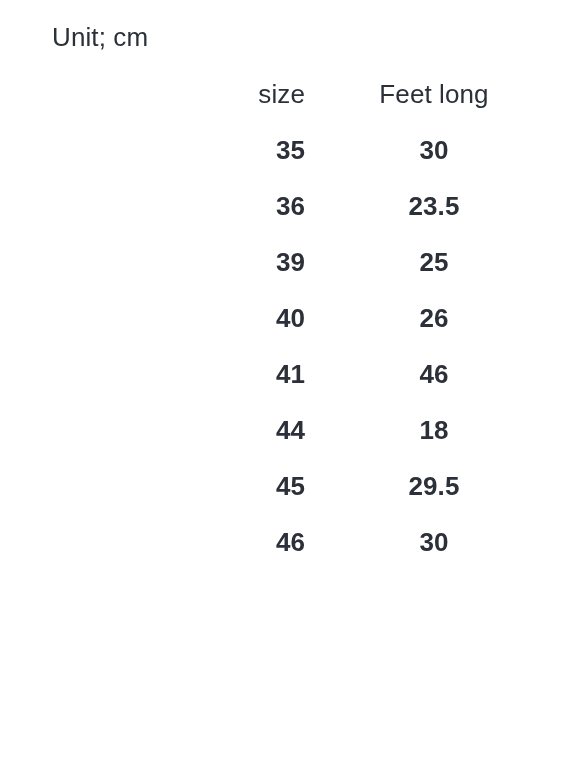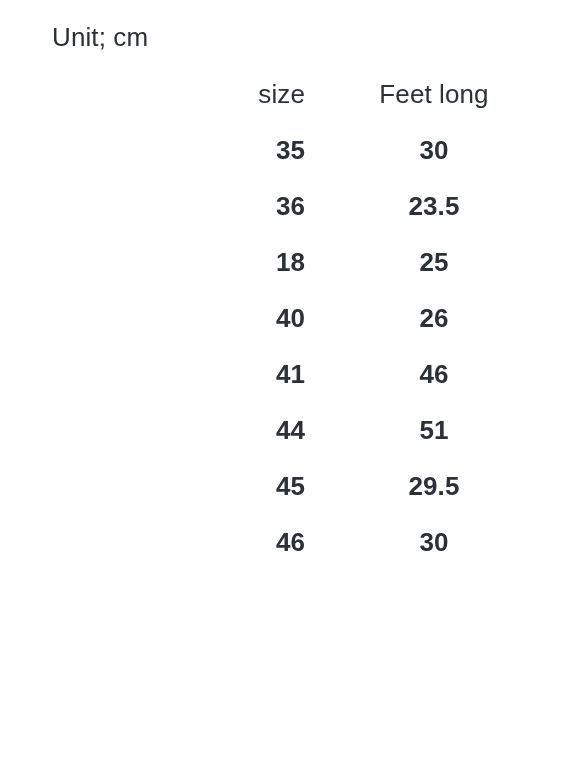--- a/index.html
+++ b/index.html
@@ -101,34 +101,34 @@
     <tbody>
         <tr>
           <td class="cell cell-size">35</td>
           <td class="cell cell-feet">30</td>
         </tr>
         <tr>
           <td class="cell cell-size">36</td>
           <td class="cell cell-feet">23.5</td>
         </tr>
         <tr>
-          <td class="cell cell-size">18</td>
+          <td class="cell cell-size">39</td>
           <td class="cell cell-feet">25</td>
         </tr>
         <tr>
           <td class="cell cell-size">40</td>
           <td class="cell cell-feet">26</td>
         </tr>
         <tr>
           <td class="cell cell-size">41</td>
           <td class="cell cell-feet">46</td>
         </tr>
         <tr>
           <td class="cell cell-size">44</td>
-          <td class="cell cell-feet">51</td>
+          <td class="cell cell-feet">18</td>
         </tr>
         <tr>
           <td class="cell cell-size">45</td>
           <td class="cell cell-feet">29.5</td>
         </tr>
         <tr>
           <td class="cell cell-size">46</td>
           <td class="cell cell-feet">30</td>
         </tr>
       </tbody>

